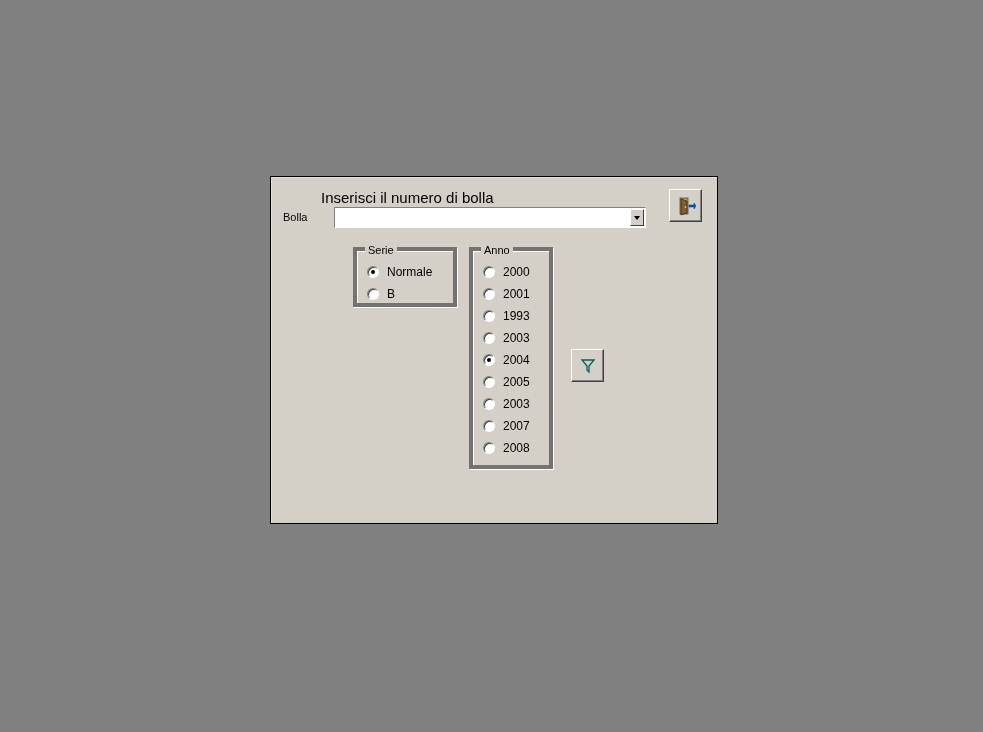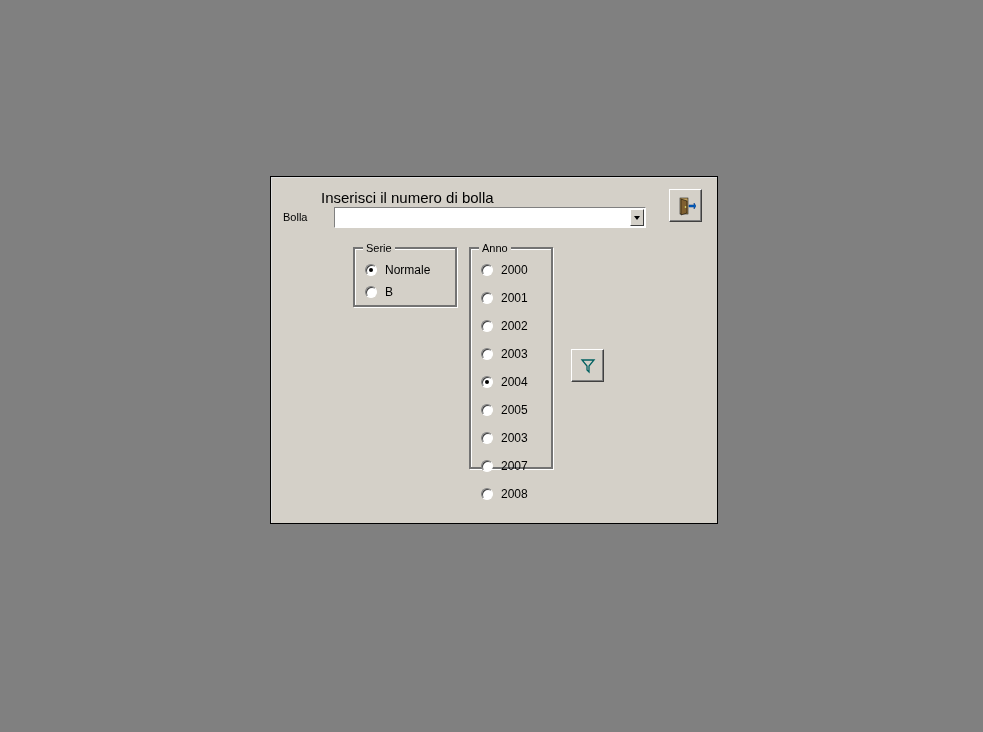--- a/index.html
+++ b/index.html
@@ -113,21 +113,21 @@
     box-shadow: inset -1px -1px 0 #808080;
     display: flex;
     align-items: center;
     justify-content: center;
     cursor: pointer;
   }
   .close-btn { left: 398px; top: 12px; }
   .filter-btn { left: 300px; top: 172px; }
   .fieldset {
     position: absolute;
-    border: 2px solid #737373;
+    border: 4px solid #737373;
     box-shadow: 1px 1px 0 #fff, inset 1px 1px 0 #fff;
     background: transparent;
   }
   .fieldset-legend {
     position: absolute;
     top: -7px;
     left: 8px;
     background: #d4d0c8;
     padding: 0 3px;
     font-size: 11px;
@@ -158,21 +158,21 @@
     flex-shrink: 0;
   }
   .radio-dot {
     width: 4px; height: 4px;
     border-radius: 50%;
     background: #000;
     display: none;
   }
   .radio-row.selected .radio-dot { display: block; }
   .serie-options { position: absolute; top: 12px; left: 0; width: 100%; display: flex; flex-direction: column; gap: 4px; }
-  .anno-options  { position: absolute; top: 12px; left: 0; width: 100%; display: flex; flex-direction: column; gap: 10px; }
+  .anno-options  { position: absolute; top: 12px; left: 0; width: 100%; display: flex; flex-direction: column; gap: 4px; }
 </style>
 </head>
 <body>
 
 <div class="dialog">
   <div class="client">
 
     <div class="instruction">Inserisci il numero di bolla</div>
 
     <div class="bolla-label">Bolla</div>
@@ -217,21 +217,21 @@
           <div class="radio-row">
             <div class="radio-outer"></div>
             <span>2000</span>
           </div>
           <div class="radio-row">
             <div class="radio-outer"></div>
             <span>2001</span>
           </div>
           <div class="radio-row">
             <div class="radio-outer"></div>
-            <span>2002</span>
+            <span>1993</span>
           </div>
           <div class="radio-row">
             <div class="radio-outer"></div>
             <span>2003</span>
           </div>
           <div class="radio-row selected">
             <div class="radio-outer">
               <div class="radio-dot"></div>
             </div>
             <span>2004</span>

